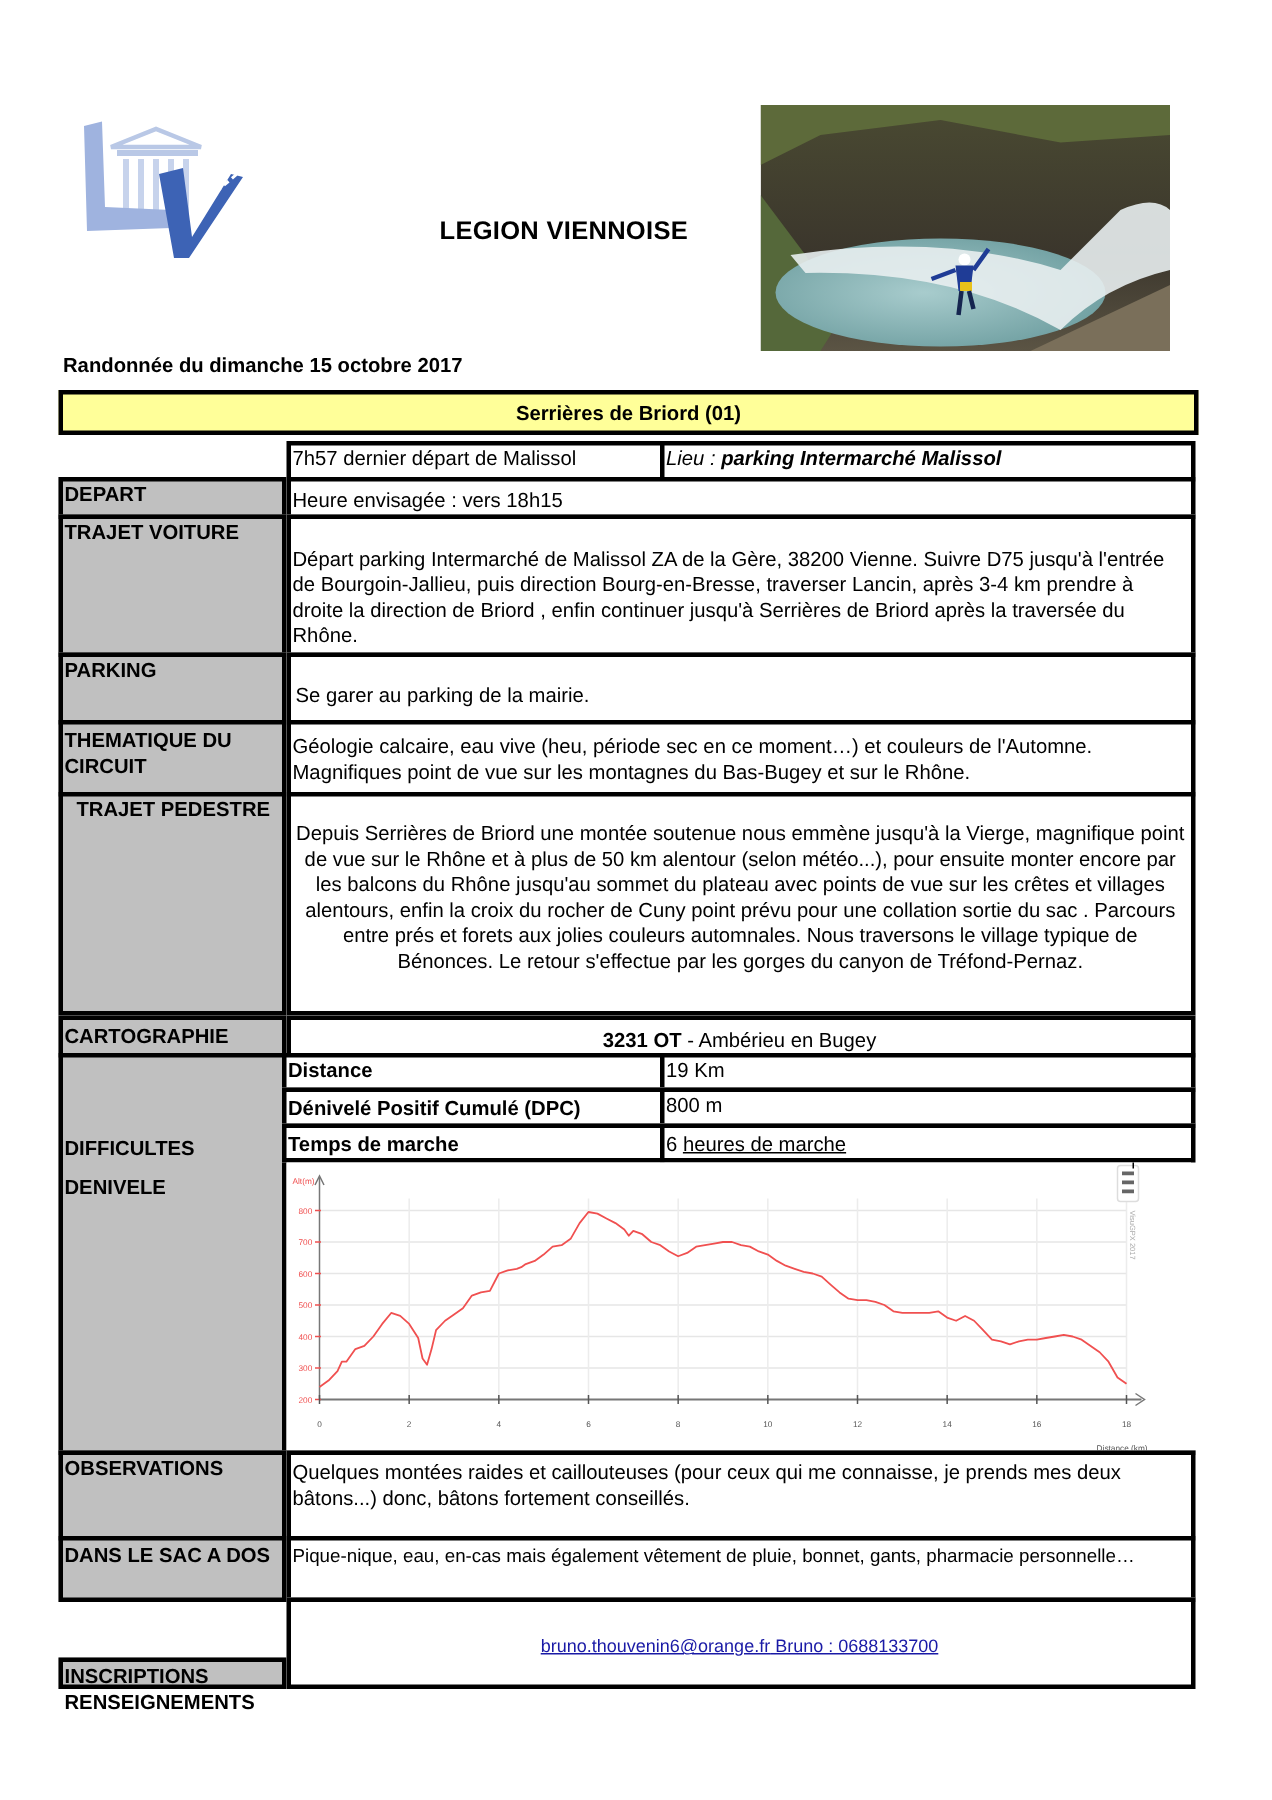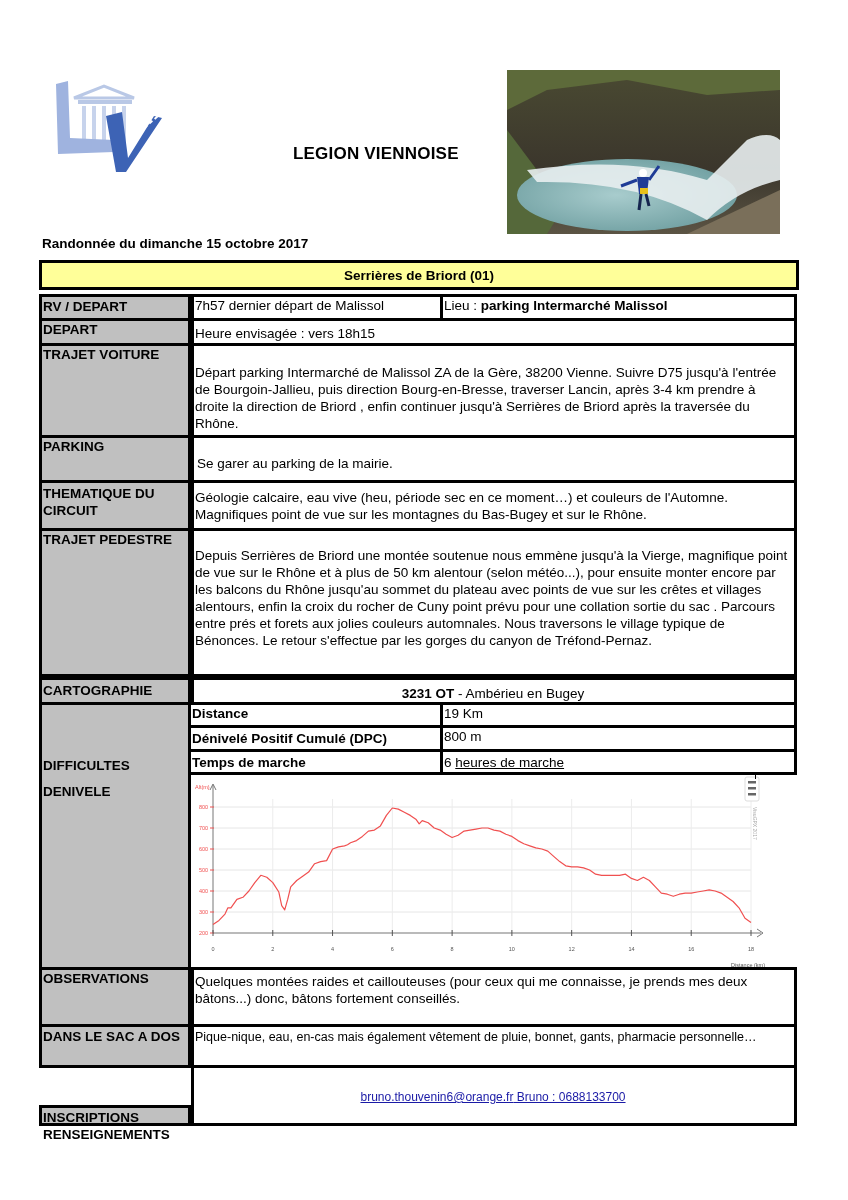--- a/index.html
+++ b/index.html
@@ -74,23 +74,22 @@
   </svg>
 </div>
 
 <div class="subtitle">Randonnée du dimanche 15 octobre 2017</div>
 
 <div class="banner">Serrières de Briord (01)</div>
 
 <div class="grid">
 
   <div class="row" style="top:0; height:27px;">
-    <div class="lbl" style="padding-top:1px;">RV  / DEPART</div>
     <div class="half" style="left:152px; width:252px; padding-left:1px;">7h57 dernier départ de Malissol</div>
-    <div class="half" style="left:401px; right:0; padding-left:1px;">
+    <div class="half" style="left:401px; right:0; padding-left:1px;font-style:italic;">
       <span>Lieu : </span><b>parking Intermarché Malissol</b>
     </div>
   </div>
 
   <div class="row" style="top:24px; height:28px;">
     <div class="lbl">DEPART</div>
     <div class="val" style="padding-top:4px; padding-left:1px;">Heure envisagée : vers 18h15</div>
   </div>
 
   <div class="row" style="top:49px; height:95px;">
@@ -101,21 +100,21 @@
   <div class="row" style="top:141px; height:48px;">
     <div class="lbl">PARKING</div>
     <div class="val" style="padding-top:17px; padding-left:3px;"> Se garer au parking de la mairie.</div>
   </div>
 
   <div class="row" style="top:186px; height:51px;">
     <div class="lbl" style="padding-top:2px;">THEMATIQUE DU CIRCUIT</div>
     <div class="val" style="padding-top:6px; padding-left:1px;">Géologie calcaire, eau vive (heu, période sec en ce moment…) et couleurs de l'Automne. Magnifiques point de vue sur les montagnes du Bas-Bugey et sur le Rhône.</div>
   </div>
 
-  <div class="row" style="top:234px; height:149px;">
+  <div class="row" style="top:234px; height:149px;text-align:center;">
     <div class="lbl">TRAJET PEDESTRE</div>
     <div class="val" style="padding-top:16px; padding-left:1px;">Depuis Serrières de Briord une montée soutenue nous emmène  jusqu'à la Vierge, magnifique point de vue sur le Rhône et à plus de 50 km alentour (selon météo...), pour ensuite monter encore par les balcons du Rhône jusqu'au sommet du plateau avec points de vue sur les crêtes et villages alentours, enfin la croix du rocher de Cuny point prévu pour une collation sortie du sac . Parcours entre prés et forets aux jolies couleurs automnales. Nous traversons le village typique de Bénonces. Le retour s'effectue par les gorges du canyon de Tréfond-Pernaz.</div>
   </div>
 
   <div class="row" style="top:383px; height:28px;">
     <div class="lbl" style="padding-top:2px;">CARTOGRAPHIE</div>
     <div class="val" style="text-align:center; padding-top:5px;">
       <b>3231 OT</b><span> - Ambérieu en Bugey</span>
     </div>
   </div>

